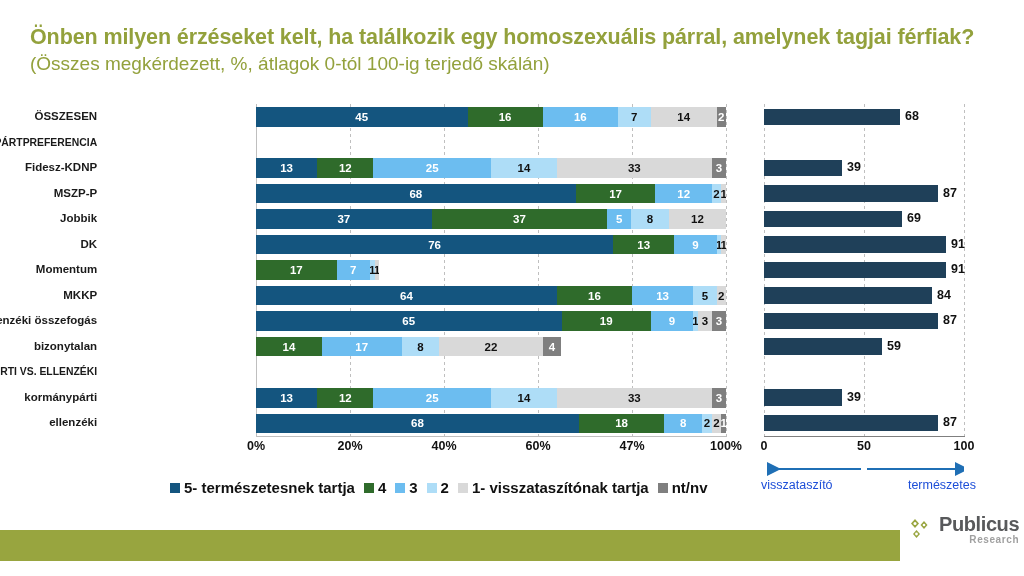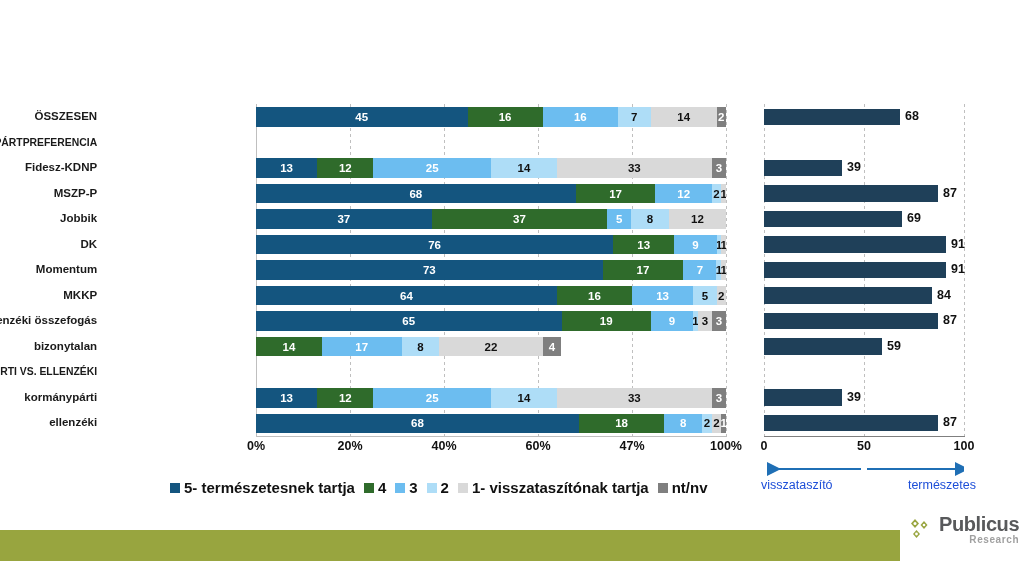--- a/index.html
+++ b/index.html
@@ -95,20 +95,24 @@
   #logo-diamonds { width: 26px; height: 26px; position: relative; }
   #logo-text { display:flex; flex-direction: column; align-items: flex-start; line-height: 1; }
   #logo-main { font-size: 20px; font-weight: bold; color: #58595b; letter-spacing: -0.4px; }
   #logo-sub { font-size: 10px; font-weight: bold; color: #a0a0a0; letter-spacing: 0.6px; align-self: flex-end; margin-top: 1px; }
 </style>
 </head>
 <body>
 
 <div id="slide">
 
+  <div id="title-block">
+    <span class="title-strong">Önben milyen érzéseket kelt, ha találkozik egy homoszexuális párral, amelynek tagjai férfiak?</span>
+    <span class="title-light">(Összes megkérdezett, %, átlagok 0-tól 100-ig terjedő skálán)</span>
+  </div>
 
   <div id="chart-wrap">
 
     <div id="stacked-grid">
         <div class="gl solid" style="left: 0px;"></div>
         <div class="gl" style="left: 94px;"></div>
         <div class="gl" style="left: 188px;"></div>
         <div class="gl" style="left: 282px;"></div>
         <div class="gl" style="left: 376px;"></div>
         <div class="gl" style="left: 470px;"></div>
@@ -234,23 +238,20 @@
                 <span>1</span>
               </div>
               <div class="seg s5" style="width: 0%; background: rgb(127, 127, 127);"></div>
             </div>
           </div>
         </div>
         <div class="srow">
           <div class="cat-label">Momentum</div>
           <div class="bars">
             <div class="stack">
-              <div class="seg s0" style="width: 73.7374%; background: rgb(20, 85, 127);">
-                <span>73</span>
-              </div>
               <div class="seg s1" style="width: 17.1717%; background: rgb(47, 107, 43);">
                 <span>17</span>
               </div>
               <div class="seg s2" style="width: 7.07071%; background: rgb(108, 189, 240);">
                 <span>7</span>
               </div>
               <div class="seg s3" style="width: 1.0101%; background: rgb(174, 221, 247);">
                 <span>1</span>
               </div>
               <div class="seg s4" style="width: 1.0101%; background: rgb(217, 217, 217);">

